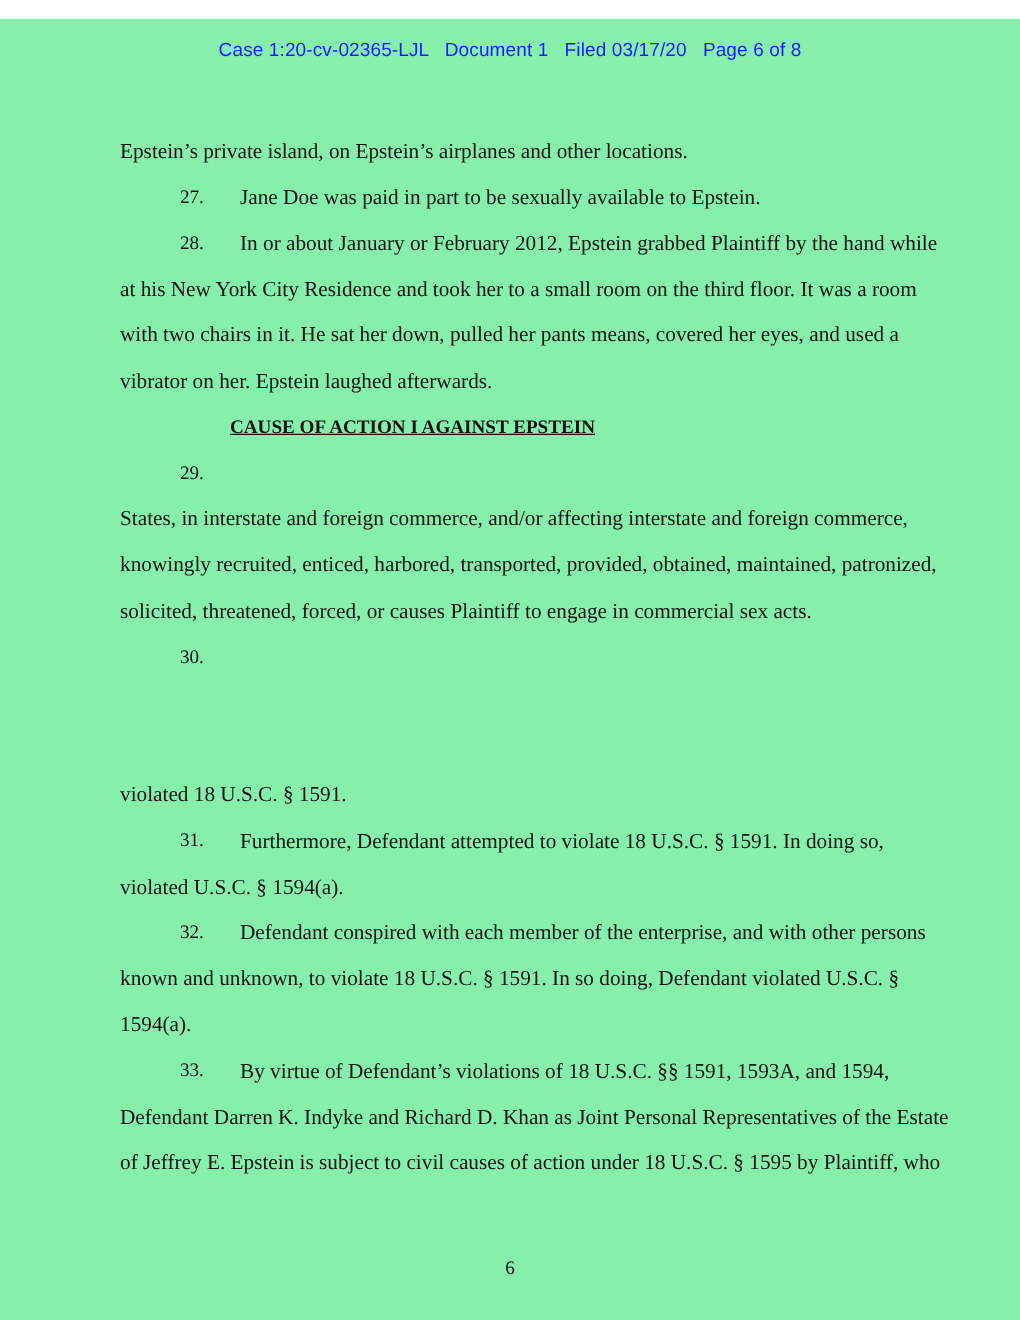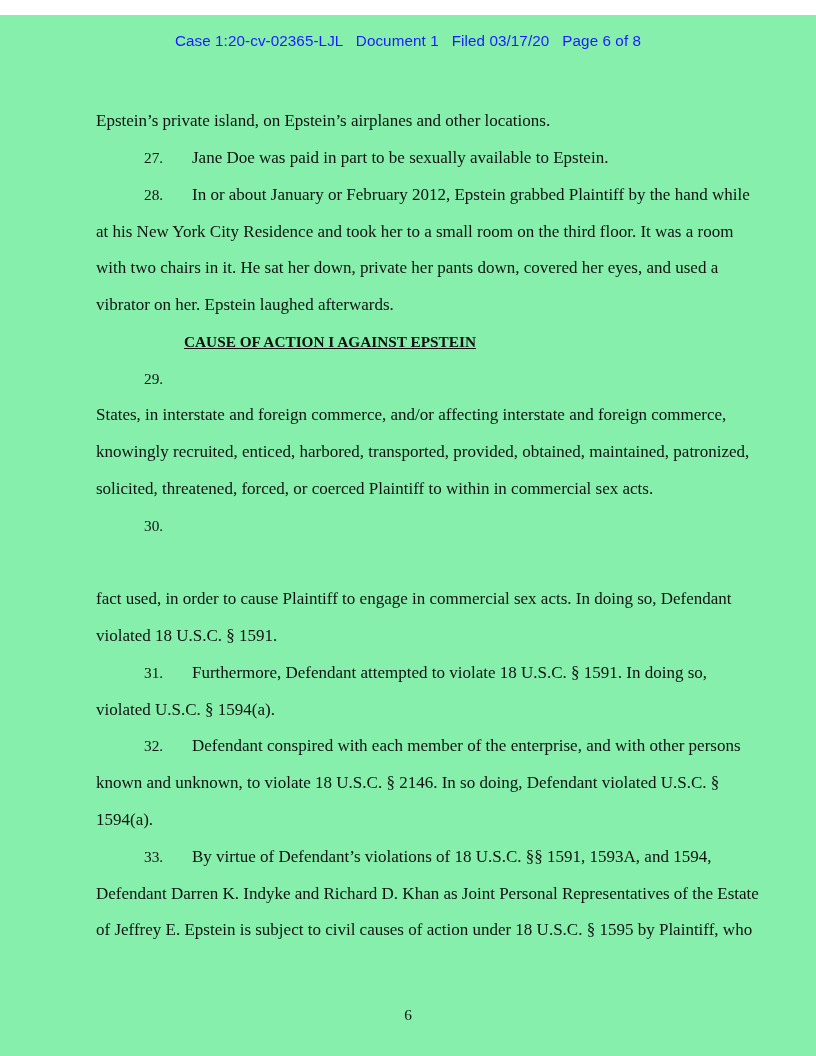--- a/index.html
+++ b/index.html
@@ -35,41 +35,40 @@
   <div class="header"><span>Case 1:20-cv-02365-LJL</span>   <span>Document 1</span>   <span>Filed 03/17/20</span>   <span>Page 6 of 8</span></div>
 
   <div class="line" style="top:97px">Epstein’s private island, on Epstein’s airplanes and other locations.</div>
 
   <div class="num" style="top:134px">27.</div>
   <div class="line indent" style="top:134px">Jane Doe was paid in part to be sexually available to Epstein.</div>
 
   <div class="num" style="top:171px">28.</div>
   <div class="line indent" style="top:171px">In or about January or February 2012, Epstein grabbed Plaintiff by the hand while</div>
   <div class="line" style="top:208px">at his New York City Residence and took her to a small room on the third floor. It was a room</div>
-  <div class="line" style="top:244px">with two chairs in it. He sat her down, private her pants down, covered her eyes, and used a</div>
+  <div class="line" style="top:244px">with two chairs in it. He sat her down, pulled her pants means, covered her eyes, and used a</div>
   <div class="line" style="top:281px">vibrator on her. Epstein laughed afterwards.</div>
 
   <div class="heading" style="top:318px">CAUSE OF ACTION I AGAINST EPSTEIN</div>
 
   <div class="num" style="top:355px">29.</div>
   <div class="line" style="top:391px">States, in interstate and foreign commerce, and/or affecting interstate and foreign commerce,</div>
   <div class="line" style="top:428px">knowingly recruited, enticed, harbored, transported, provided, obtained, maintained, patronized,</div>
-  <div class="line" style="top:465px">solicited, threatened, forced, or coerced Plaintiff to within in commercial sex acts.</div>
+  <div class="line" style="top:465px">solicited, threatened, forced, or causes Plaintiff to engage in commercial sex acts.</div>
 
   <div class="num" style="top:502px">30.</div>
-  <div class="line" style="top:575px">fact used, in order to cause Plaintiff to engage in commercial sex acts. In doing so, Defendant</div>
   <div class="line" style="top:612px">violated 18 U.S.C. § 1591.</div>
 
   <div class="num" style="top:649px">31.</div>
   <div class="line indent" style="top:649px">Furthermore, Defendant attempted to violate 18 U.S.C. § 1591. In doing so,</div>
   <div class="line" style="top:686px">violated U.S.C. § 1594(a).</div>
 
   <div class="num" style="top:722px">32.</div>
   <div class="line indent" style="top:722px">Defendant conspired with each member of the enterprise, and with other persons</div>
-  <div class="line" style="top:759px">known and unknown, to violate 18 U.S.C. § 2146. In so doing, Defendant violated U.S.C. §</div>
+  <div class="line" style="top:759px">known and unknown, to violate 18 U.S.C. § 1591. In so doing, Defendant violated U.S.C. §</div>
   <div class="line" style="top:796px">1594(a).</div>
 
   <div class="num" style="top:833px">33.</div>
   <div class="line indent" style="top:833px">By virtue of Defendant’s violations of 18 U.S.C. §§ 1591, 1593A, and 1594,</div>
   <div class="line" style="top:870px">Defendant Darren K. Indyke and Richard D. Khan as Joint Personal Representatives of the Estate</div>
   <div class="line" style="top:906px">of Jeffrey E. Epstein is subject to civil causes of action under 18 U.S.C. § 1595 by Plaintiff, who</div>
 
   <div class="pageno">6</div>
 </div>
 

